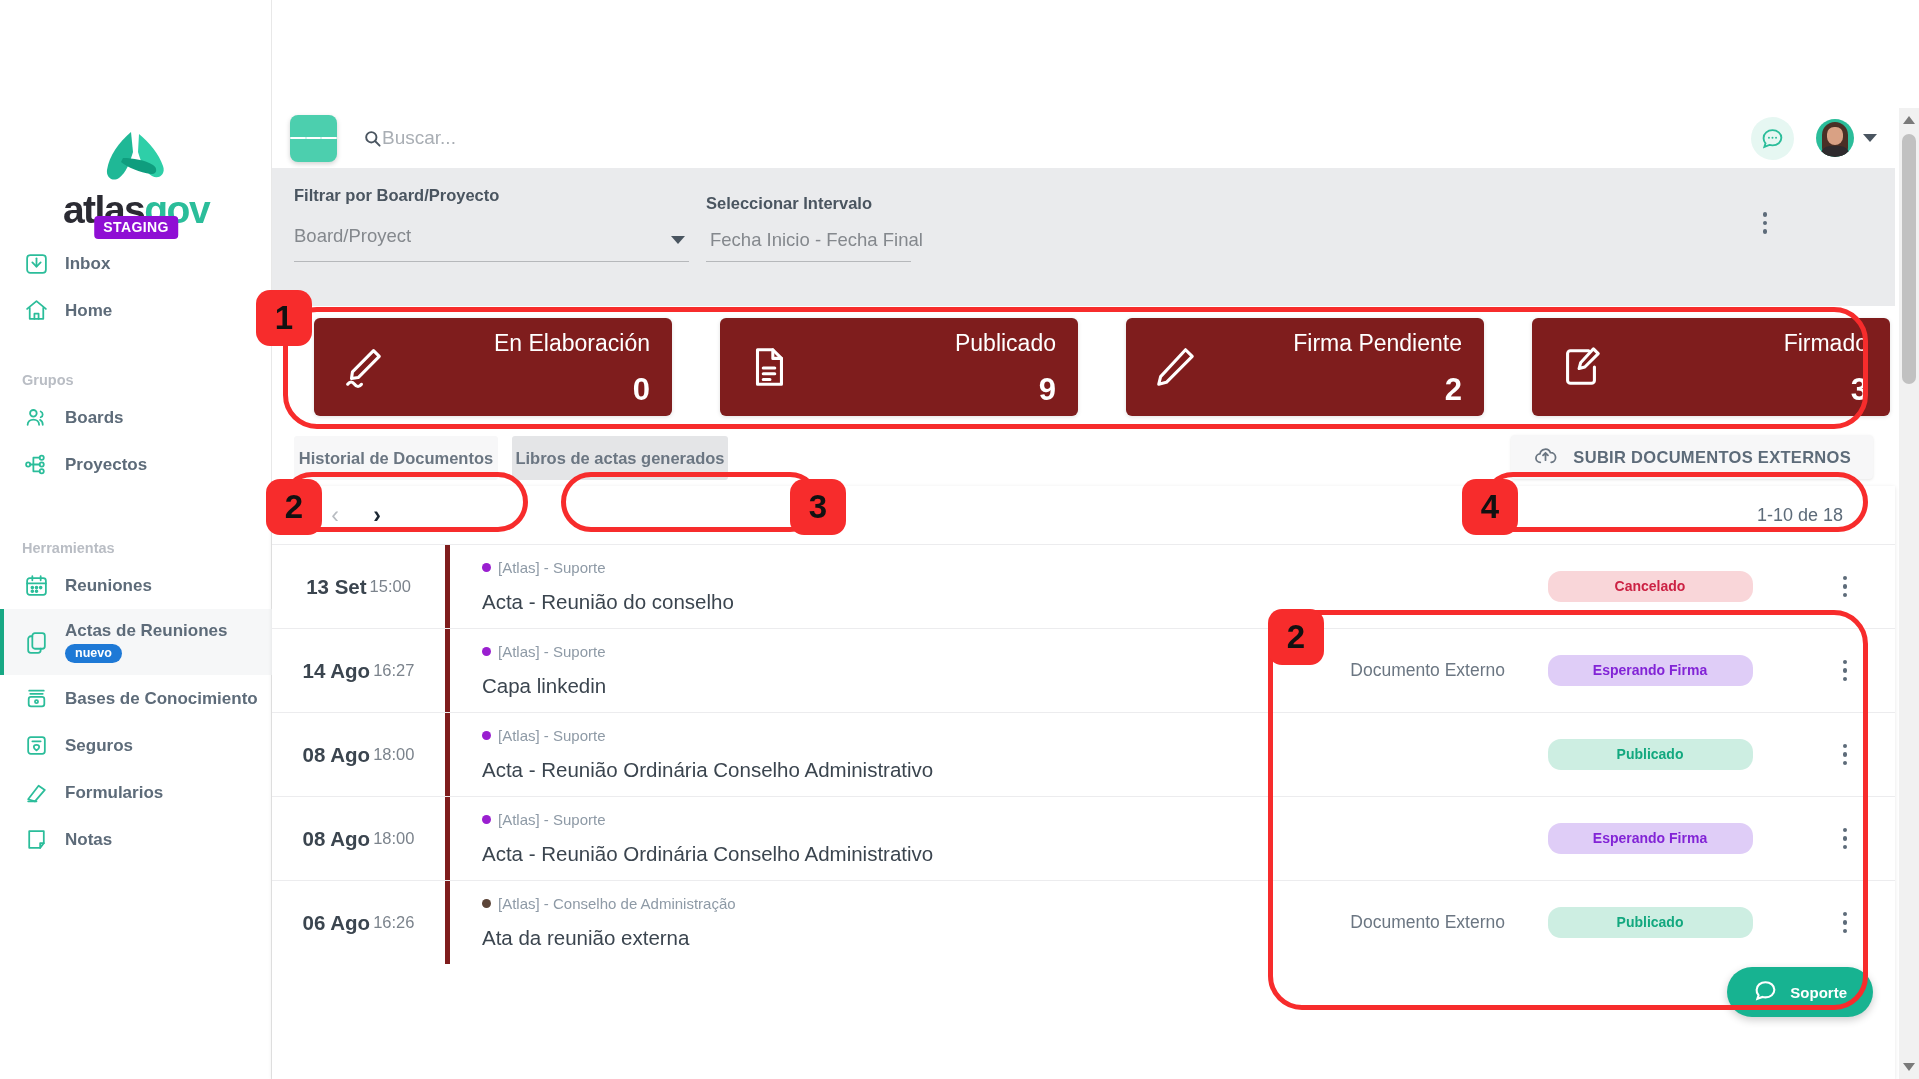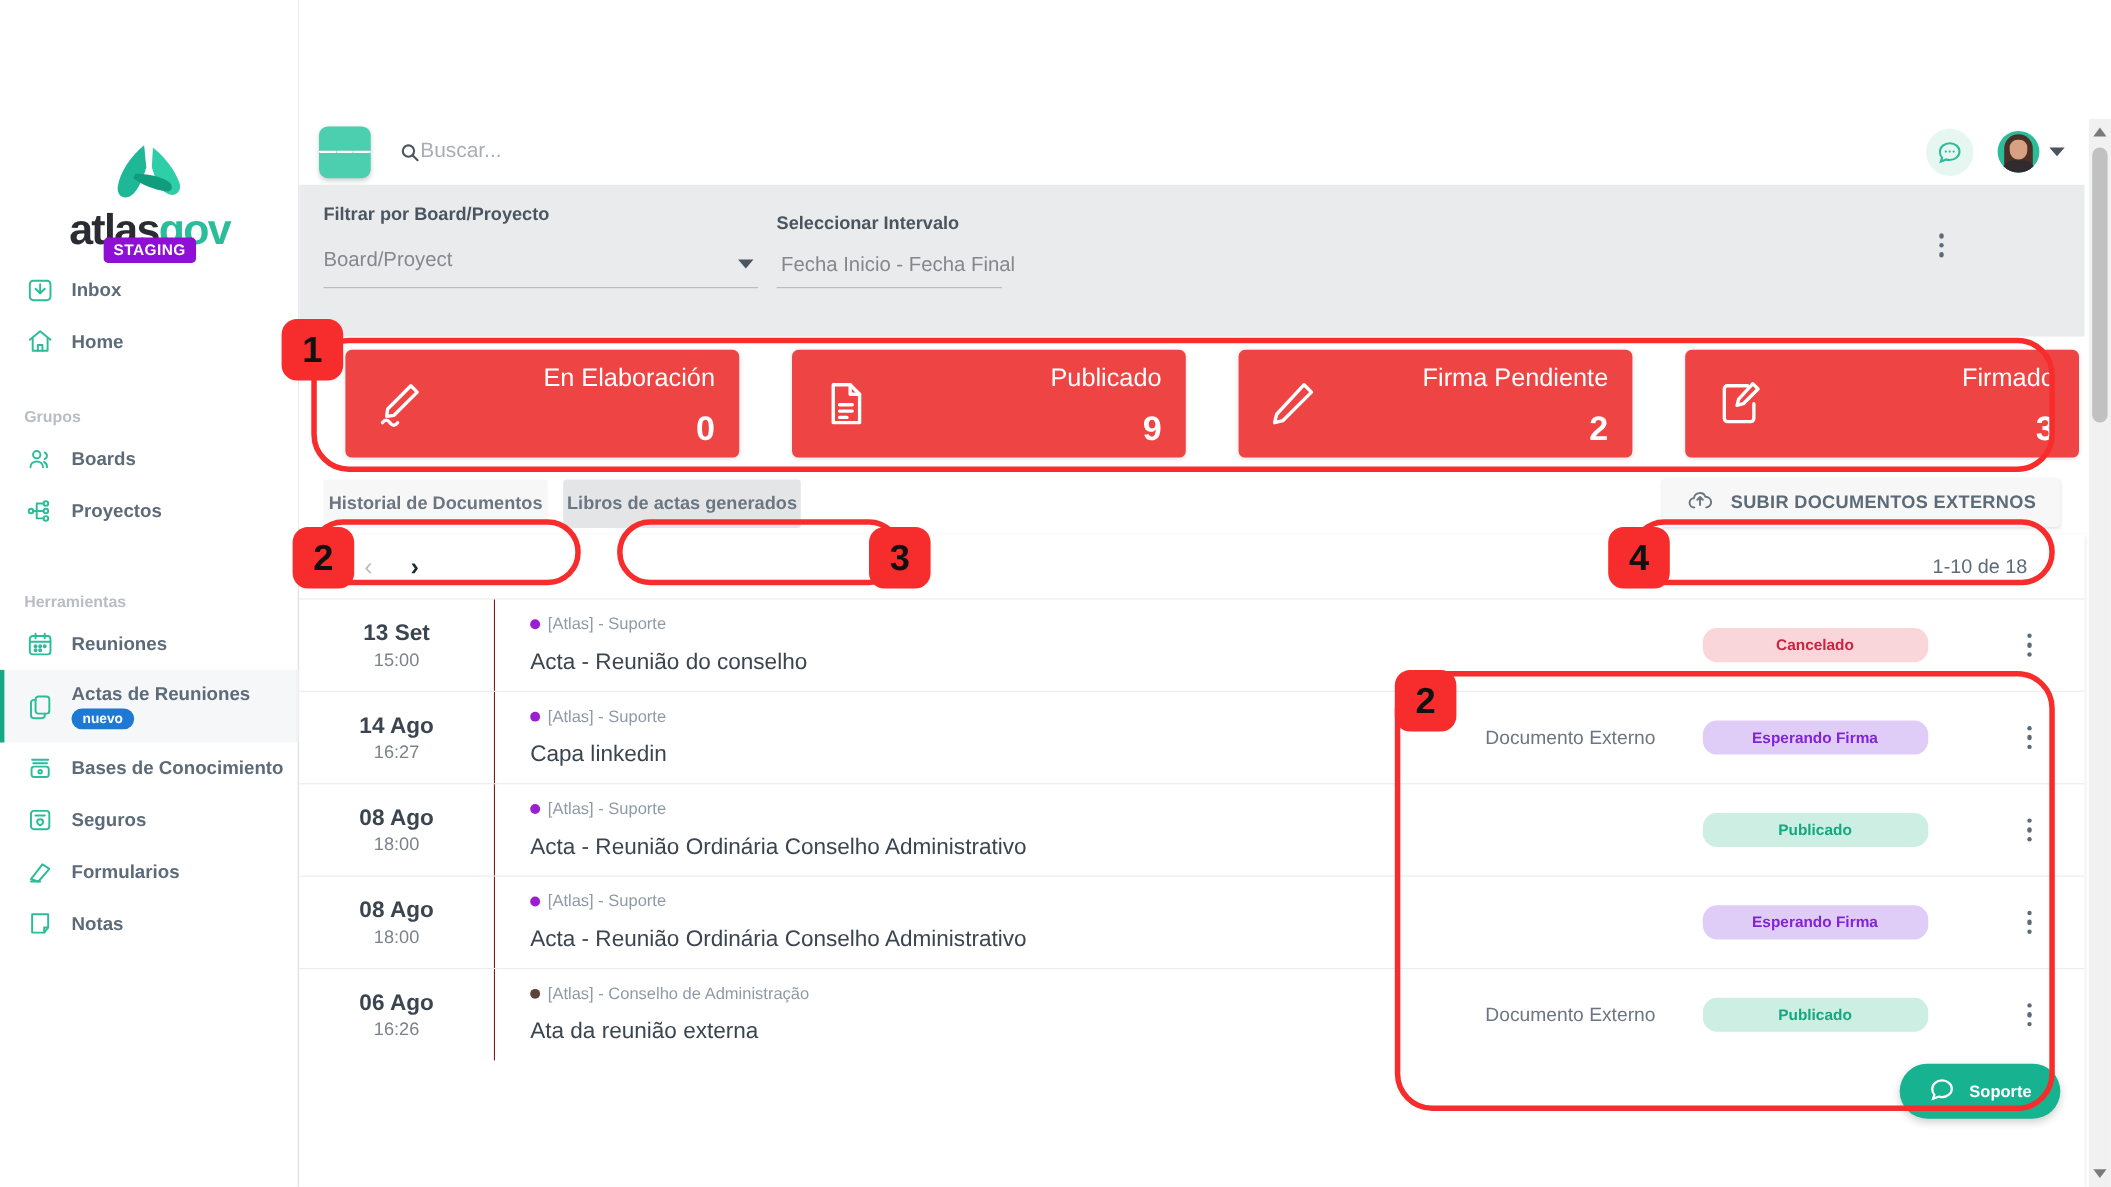--- a/index.html
+++ b/index.html
@@ -128,21 +128,21 @@
   }
   .kebab { display: flex; flex-direction: column; gap: 4px; align-items: center; cursor: pointer; }
   .kebab i { width: 4.5px; height: 4.5px; border-radius: 50%; background: #5d6b79; display: block; }
 
   
   #stats {
     position: absolute; left: 18px; top: 318px; width: 1600px; height: 98px;
     display: flex; gap: 24px;
   }
   .stat-card {
-    flex: 1; background: #ef4444; border-radius: 6px;
+    flex: 1; background: #7f1d1d; border-radius: 6px;
     position: relative; box-shadow: 0 1px 4px rgba(0,0,0,.12); cursor: pointer; margin-left: 24px;
   }
   .stat-ico { position: absolute; left: 26px; top: 50%; transform: translateY(-50%); width: 46px; height: 46px; color: #ffffff; }
   .stat-ico svg { width: 100%; height: 100%; display: block; }
   .stat-title {
     position: absolute; right: 22px; top: 12px; color: #ffffff;
     font-size: 23px; font-weight: 400;
   }
   .stat-num {
     position: absolute; right: 22px; bottom: 8px; color: #ffffff;
@@ -179,22 +179,22 @@
     width: 42px; height: 42px; display: flex; align-items: center; justify-content: center;
     font-size: 23px; cursor: pointer;
   }
   .pg-prev { color: #b8bcc1; margin-left: 42px; }
   .pg-next { color: #1c2833; font-weight: 700; }
   .pg-count { position: absolute; right: 52px; font-size: 18px; color: #5d6b79; }
 
   .doc-row { display: flex; align-items: stretch; border-top: 1px solid #ececee; height: 84px; }
   .cell-date {
     width: 178px; flex: 0 0 178px;
-    display: flex; flex-direction: column; align-items: center; justify-content: center;
-    border-right: 1px solid #7f1d1d; gap: 3px;
+    display: flex; flex-direction: row; align-items: center; justify-content: center;
+    border-right: 5px solid #7f1d1d; gap: 3px;
   }
   .d-day { font-size: 20.5px; font-weight: 700; color: #3b454f; }
   .d-time { font-size: 16.5px; color: #7b838c; }
   .cell-title { flex: 1; display: flex; flex-direction: column; justify-content: center; padding-left: 32px; gap: 14px; }
   .t-meta { display: flex; align-items: center; gap: 7px; font-size: 15px; color: #8e9aa6; }
   .dot { width: 9px; height: 9px; border-radius: 50%; display: inline-block; }
   .t-name { font-size: 20.5px; color: #3b454f; }
   .cell-ext { width: 185px; flex: 0 0 185px; display: flex; align-items: center; justify-content: flex-end;
               font-size: 17.5px; color: #6b7682; }
   .cell-status { width: 290px; flex: 0 0 290px; display: flex; align-items: center; justify-content: center; }

